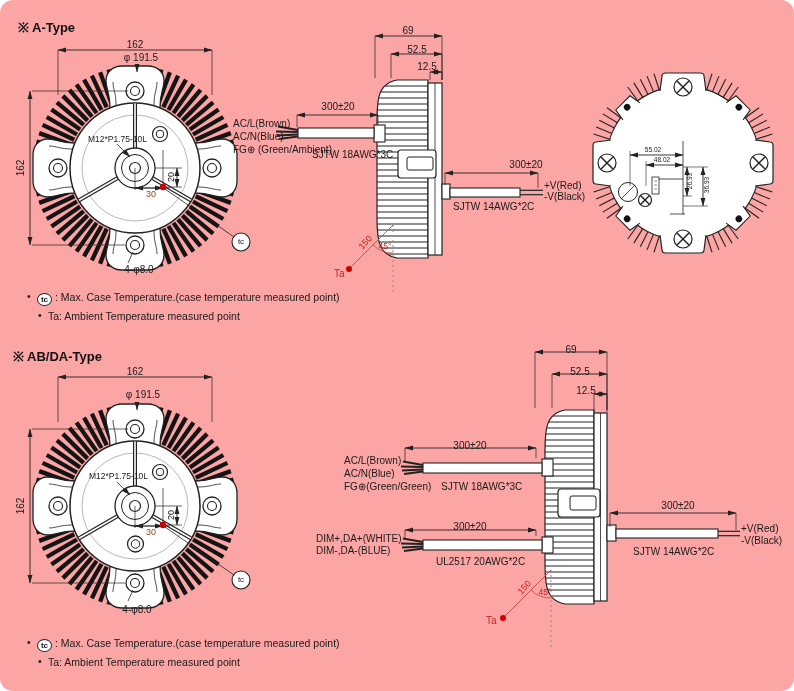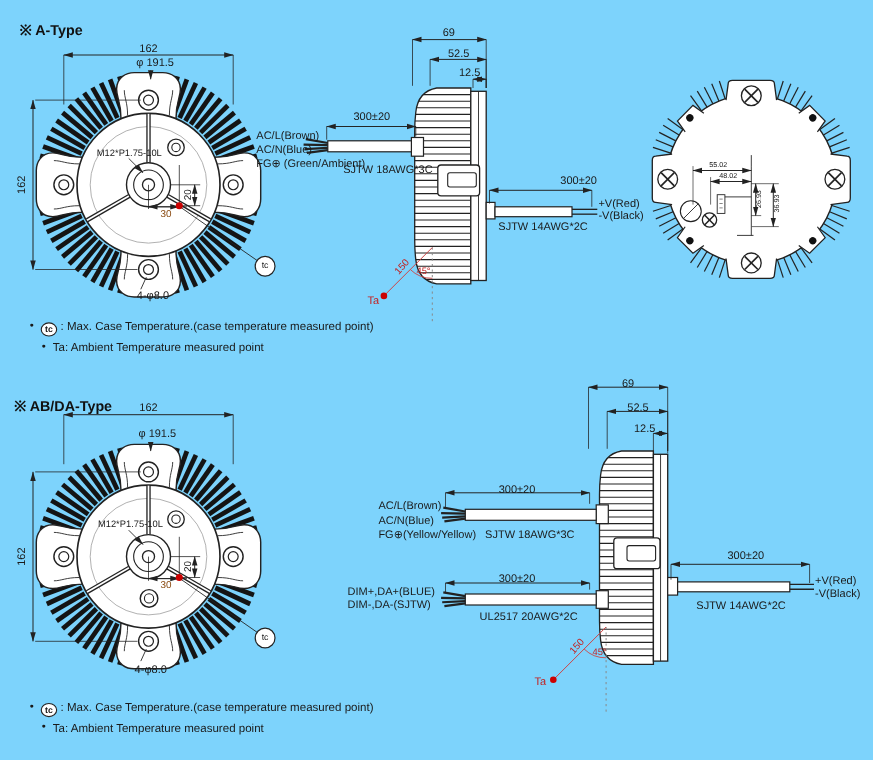--- a/index.html
+++ b/index.html
@@ -1,17 +1,17 @@
 <!DOCTYPE html>
 <html><head>
 <meta charset="utf-8">
 <style>
   html,body{margin:0;padding:0;background:#fff;}
-  #canvas{position:relative;width:794px;height:691px;background:#7dd3fc;overflow:hidden;
-          font-family:"Liberation Sans",sans-serif;}
+  #canvas{position:relative;width:794px;height:691px;background:#fca5a5;overflow:hidden;
+          font-family:"Liberation Sans",sans-serif;border-radius:13px;}
   .lbl{position:absolute;font:10px "Liberation Sans",sans-serif;color:#1a1a1a;white-space:nowrap;line-height:1.1;}
   .c{transform:translateX(-50%);text-align:center;}
   .cc{transform:translate(-50%,-50%);}
   .rot{transform:translate(-50%,-50%) rotate(-90deg);}
   .rot48{transform:translate(-50%,-50%) rotate(-48deg);}
   .red{color:#c22222;}
   .amber{color:#8a4a10;}
   .s65{font-size:6.5px;}
   .s8{font-size:8px;}
   .s85{font-size:8.5px;}
@@ -556,41 +556,41 @@
   <span class="lbl cc s65" style="left:662px;top:160px">48.02</span>
   <span class="lbl cc rot s65" style="left:690px;top:181px">26.93</span>
   <span class="lbl cc rot s65" style="left:707px;top:185px">36.93</span>
 
   <span class="lbl s105" style="left:27px;top:291px">•</span>
   <span class="badge" style="left:37px;top:293px">tc</span>
   <span class="lbl s105" style="left:55px;top:292px">: Max. Case Temperature.(case temperature measured point)</span>
   <span class="lbl s105" style="left:38px;top:310px">•</span>
   <span class="lbl s105" style="left:48px;top:311px">Ta: Ambient Temperature measured point</span>
 
-  <span class="lbl heading" style="left:13px;top:360px">※ AB/DA-Type</span>
+  <span class="lbl heading" style="left:13px;top:347px">※ AB/DA-Type</span>
   <span class="lbl c" style="left:135px;top:366px">162</span>
   <span class="lbl c" style="left:143px;top:389px">φ 191.5</span>
   <span class="lbl rot" style="left:20px;top:506px">162</span>
   <span class="lbl s85" style="left:89px;top:472px">M12*P1.75-10L</span>
   <span class="lbl rot s9" style="left:172px;top:515px">20</span>
   <span class="lbl c s9 amber" style="left:151px;top:528px">30</span>
   <span class="lbl cc s8" style="left:241px;top:580px">tc</span>
   <span class="lbl c" style="left:137px;top:604px">4-φ8.0</span>
 
   <span class="lbl c" style="left:571px;top:344px">69</span>
   <span class="lbl c" style="left:580px;top:366px">52.5</span>
   <span class="lbl c" style="left:586px;top:385px">12.5</span>
   <span class="lbl c" style="left:470px;top:440px">300±20</span>
   <span class="lbl" style="left:344px;top:455px">AC/L(Brown)</span>
   <span class="lbl" style="left:344px;top:468px">AC/N(Blue)</span>
-  <span class="lbl" style="left:344px;top:481px">FG⊕(Yellow/Yellow)</span>
+  <span class="lbl" style="left:344px;top:481px">FG⊕(Green/Green)</span>
   <span class="lbl" style="left:441px;top:481px">SJTW 18AWG*3C</span>
   <span class="lbl c" style="left:470px;top:521px">300±20</span>
-  <span class="lbl" style="left:316px;top:533px">DIM+,DA+(BLUE)</span>
-  <span class="lbl" style="left:316px;top:545px">DIM-,DA-(SJTW)</span>
+  <span class="lbl" style="left:316px;top:533px">DIM+,DA+(WHITE)</span>
+  <span class="lbl" style="left:316px;top:545px">DIM-,DA-(BLUE)</span>
   <span class="lbl" style="left:436px;top:556px">UL2517 20AWG*2C</span>
   <span class="lbl c" style="left:678px;top:500px">300±20</span>
   <span class="lbl" style="left:741px;top:523px">+V(Red)</span>
   <span class="lbl" style="left:741px;top:535px">-V(Black)</span>
   <span class="lbl" style="left:633px;top:546px">SJTW 14AWG*2C</span>
   <span class="lbl cc rot48 s9 red" style="left:525px;top:588px">150</span>
   <span class="lbl cc s85 red" style="left:545px;top:593px">45°</span>
   <span class="lbl red" style="left:486px;top:615px">Ta</span>
 
   <span class="lbl s105" style="left:27px;top:637px">•</span>

